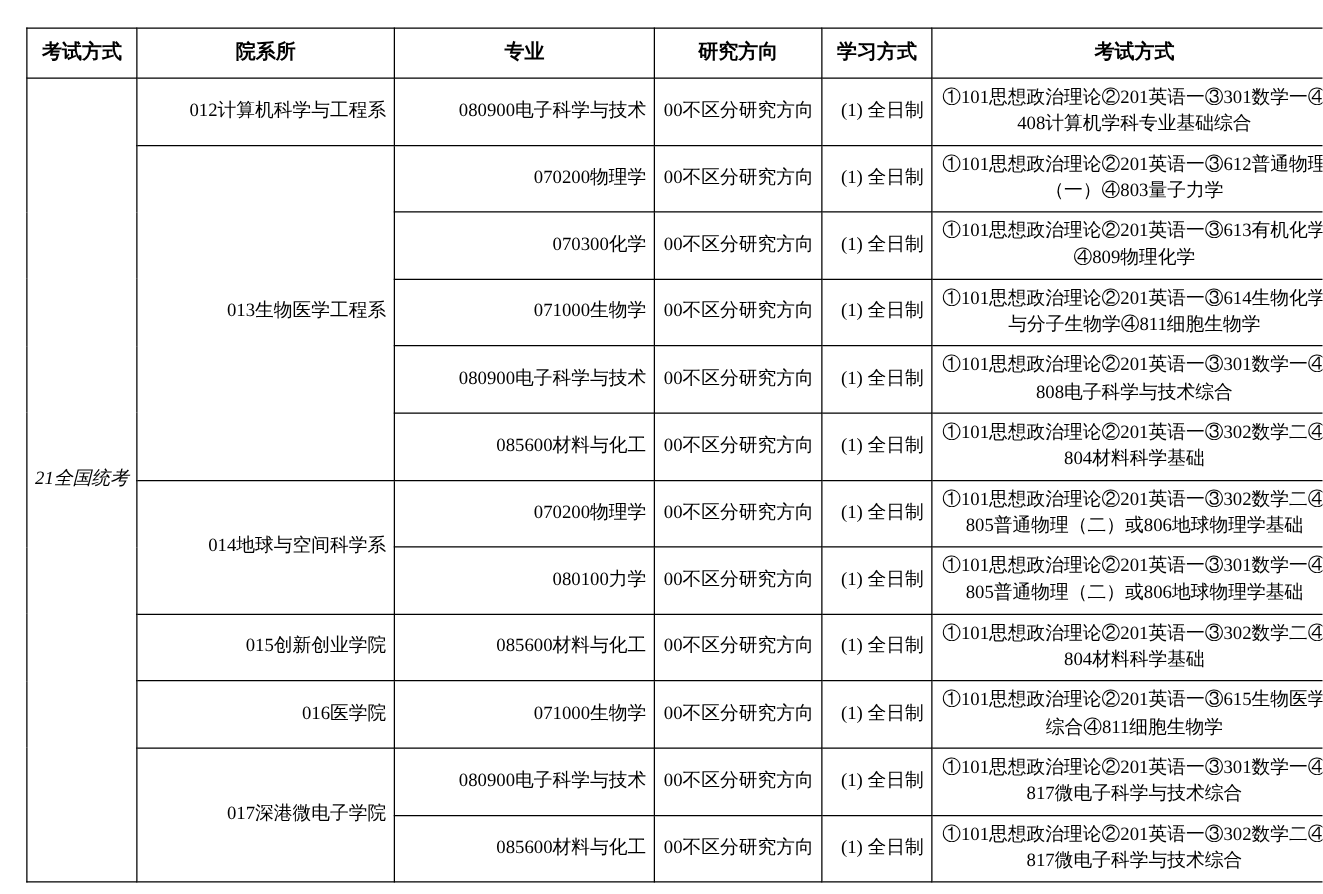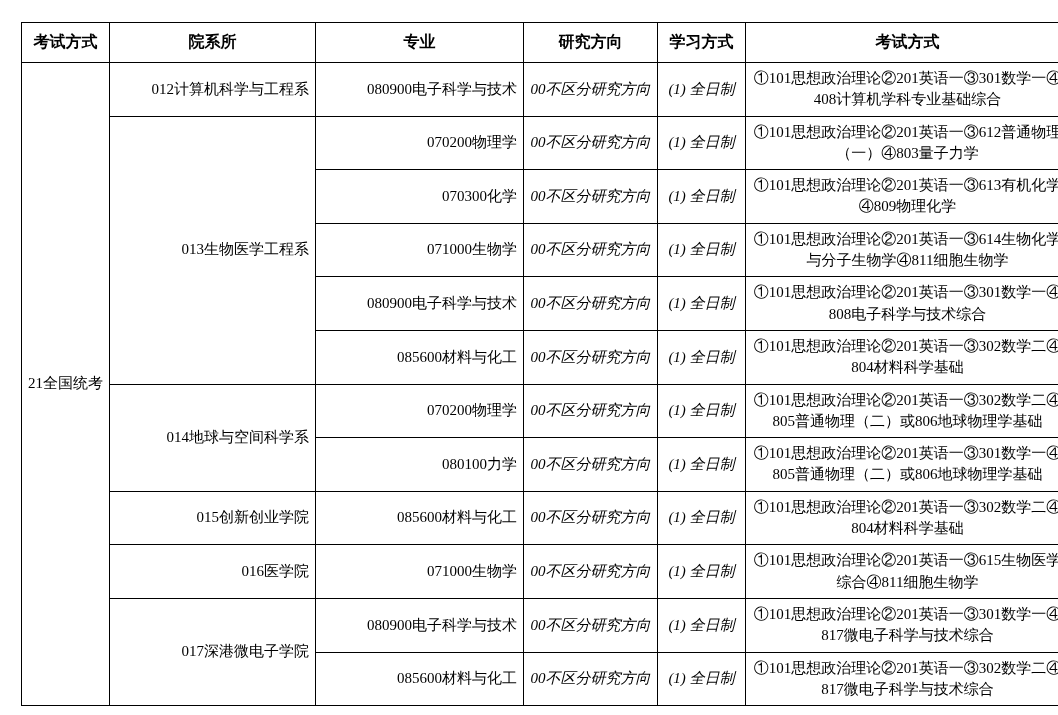--- a/index.html
+++ b/index.html
@@ -41,30 +41,30 @@
     text-align: center;
     font-weight: bold;
     font-size: 16px;
     height: 40px;
     padding: 4px 4px;
   }
   td.c-mode {
     text-align: center;
     vertical-align: middle;
     font-size: 15px;
+    font-style: italic;
   }
   td.c-dept, td.c-major {
     text-align: right;
     vertical-align: middle;
   }
   td.c-dir, td.c-study {
-    text-align: center;
+    text-align: right;
     vertical-align: middle;
     white-space: nowrap;
-    font-style: italic;
   }
   td.c-subj {
     text-align: center;
     vertical-align: middle;
   }
   .col1 { width: 88px; }
   .col2 { width: 206px; }
   .col3 { width: 208px; }
   .col4 { width: 134px; }
   .col5 { width: 88px; }

